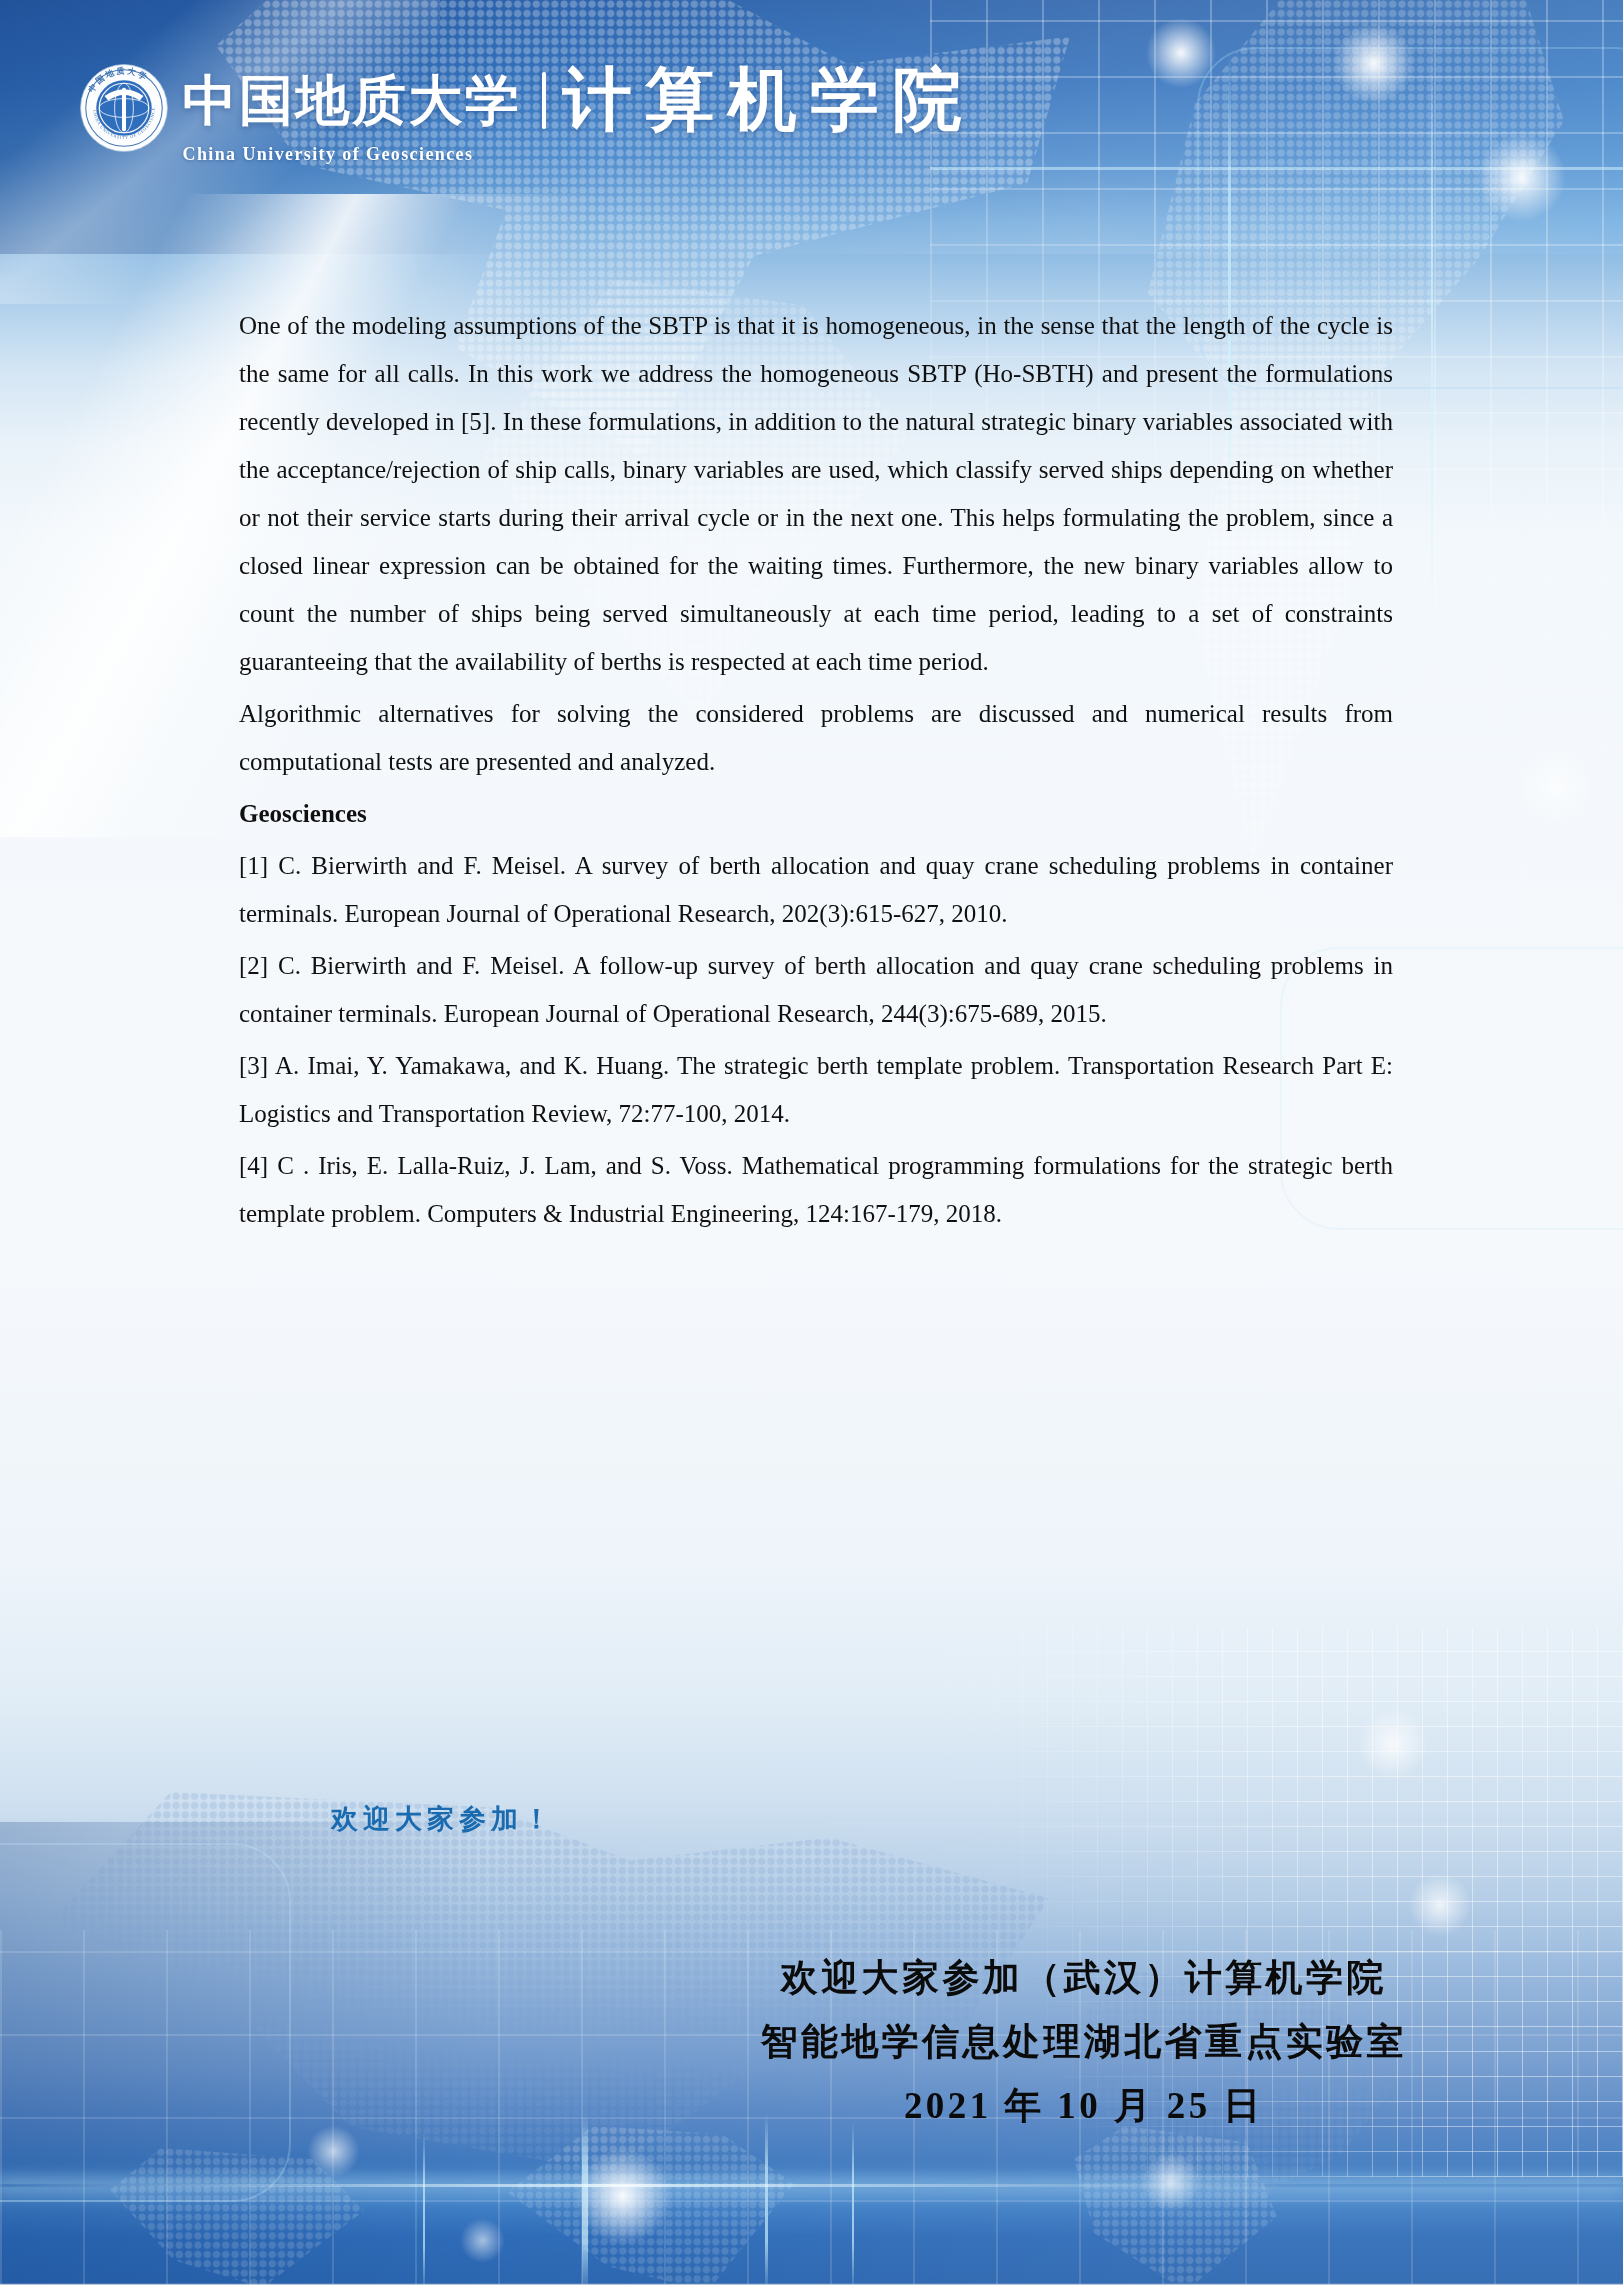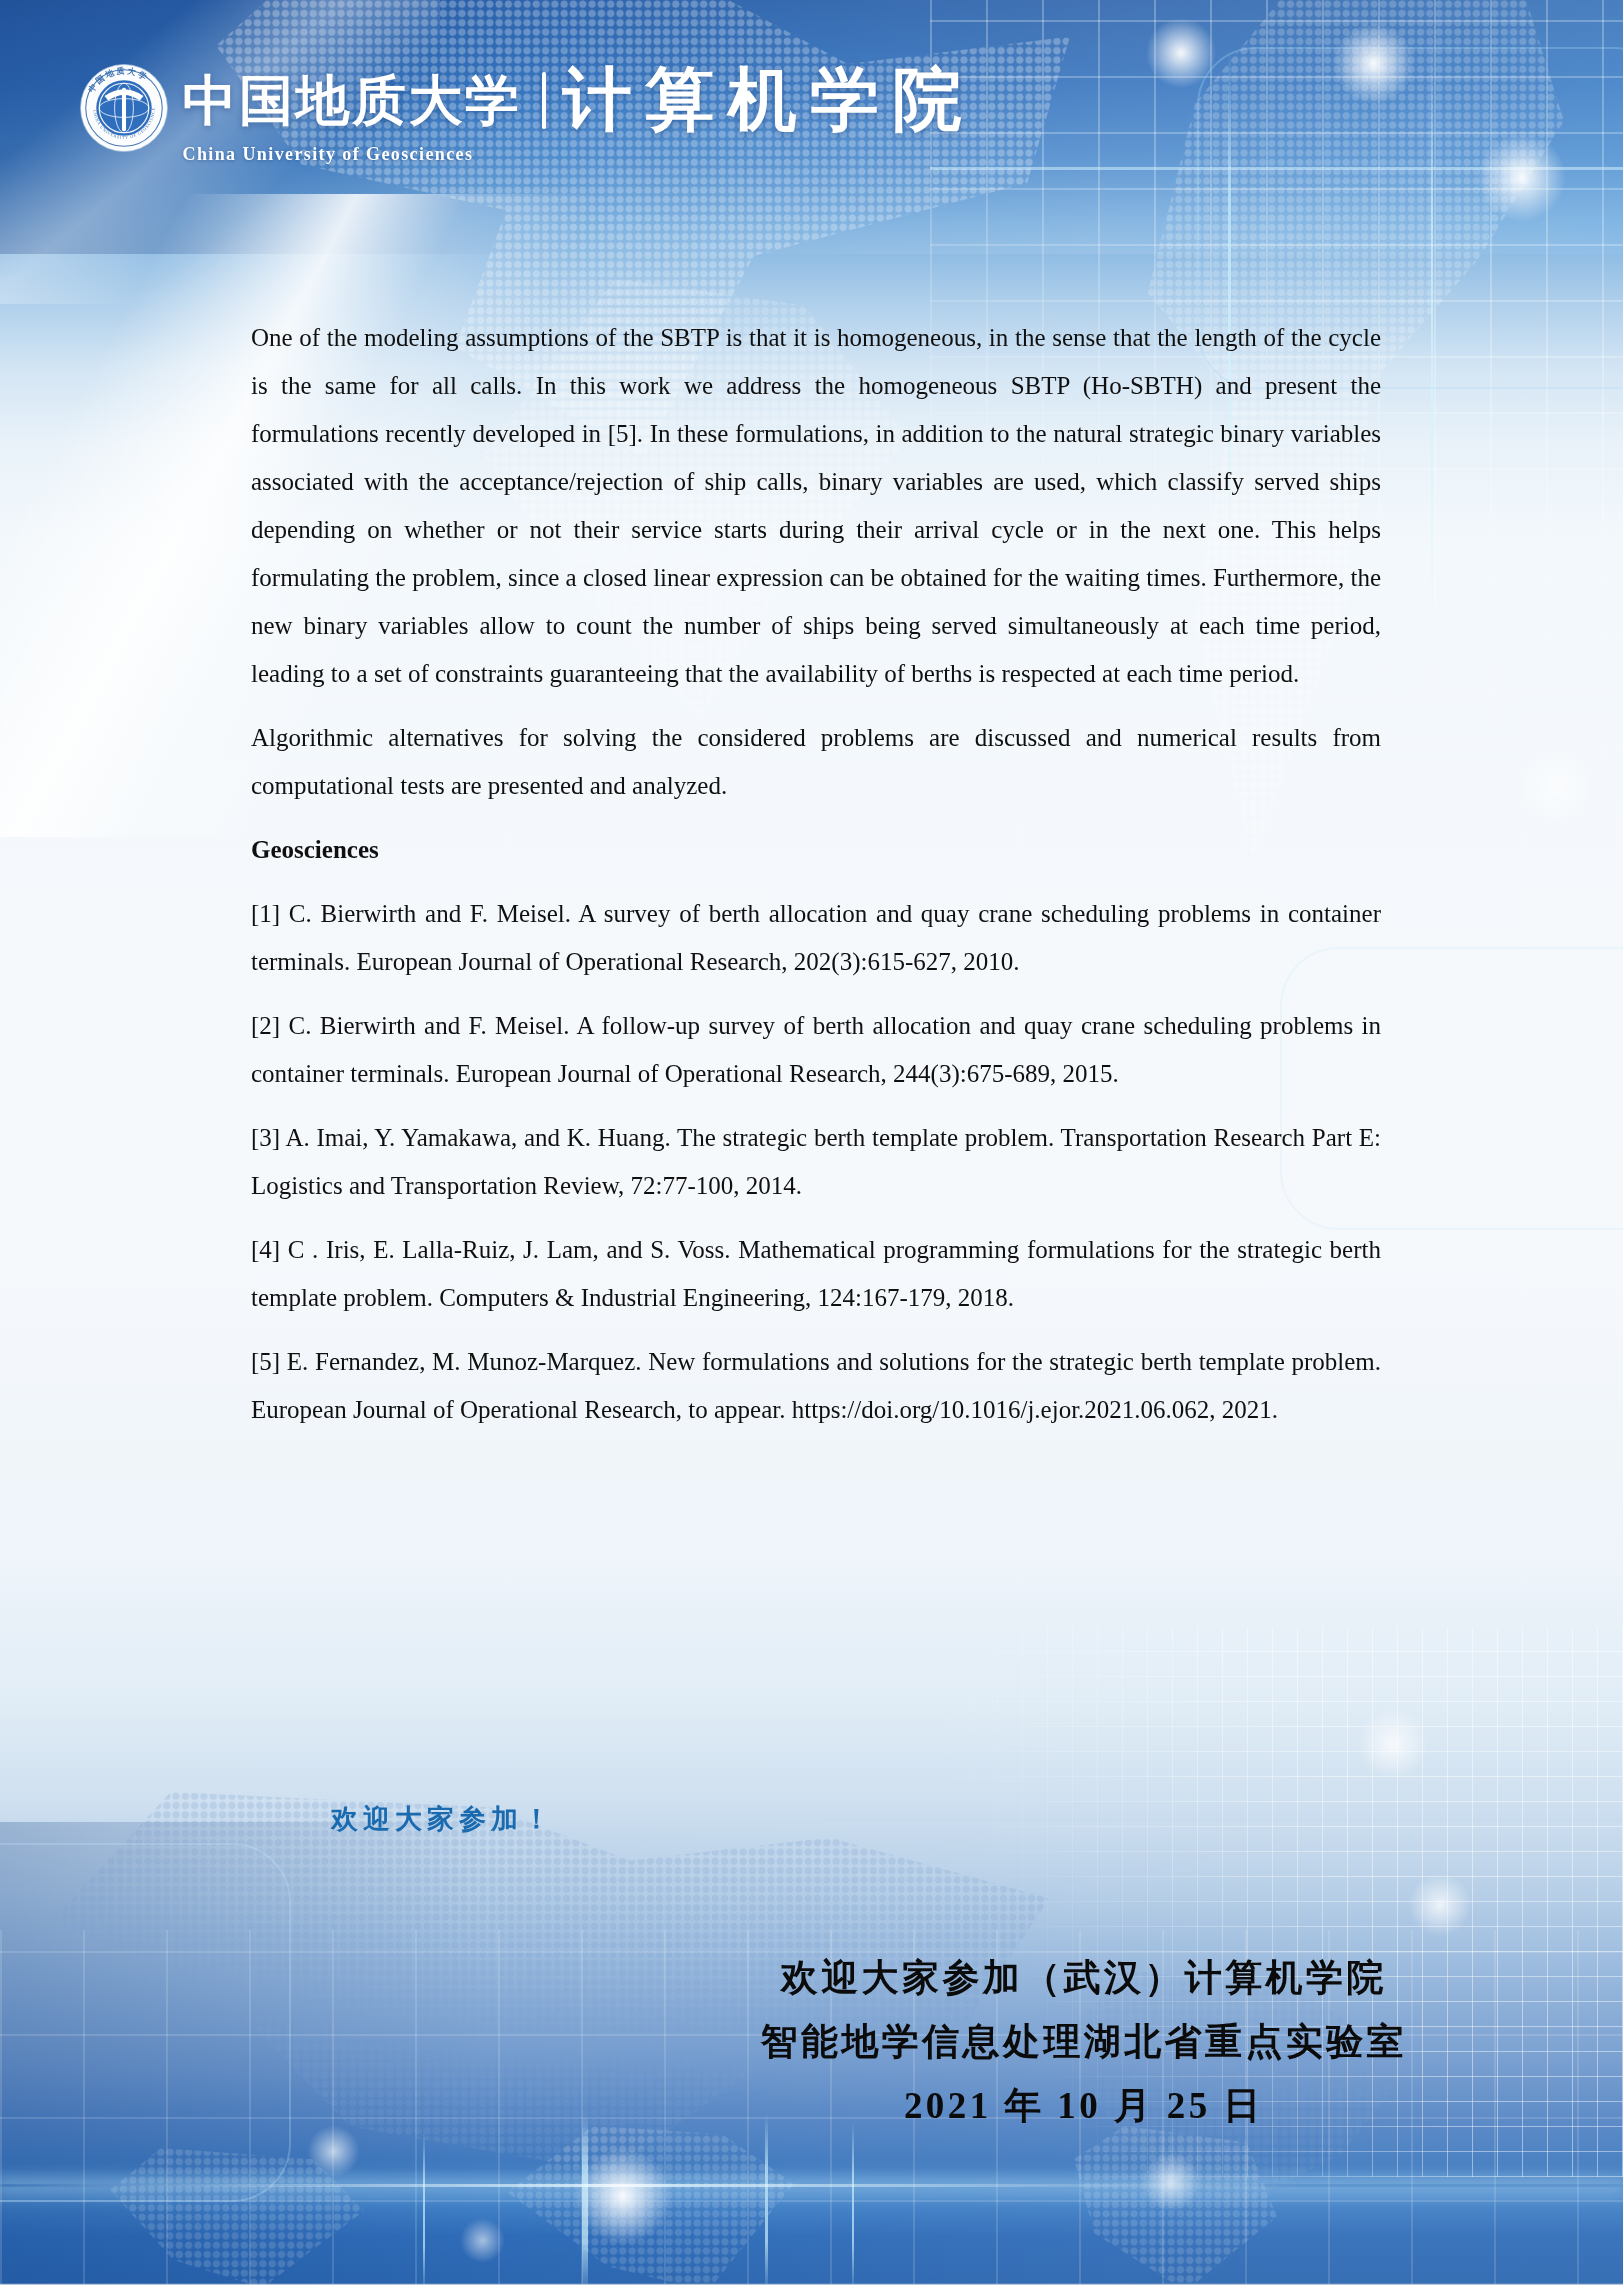--- a/index.html
+++ b/index.html
@@ -76,21 +76,21 @@
     text-shadow:0 1.7px 6.8px rgba(20,60,120,.40);}
   .divider-bar{width:4.2px;height:57px;background:#ffffff;margin:0 17px 0 20px;border-radius:1.7px;
     box-shadow:0 0.8px 5px rgba(20,60,120,.35);}
   .school-cn{font-size:69px;font-weight:bold;letter-spacing:13.5px;line-height:1;
     text-shadow:0 1.7px 6.8px rgba(20,60,120,.40);}
   .uni-en{font-size:18px;font-weight:bold;letter-spacing:1.4px;margin-top:8.5px;
     text-shadow:0 0.8px 3.4px rgba(20,60,120,.45);}
   
   .content{position:absolute;left:235px;top:298px;width:1162px;color:#101010;
     font-size:25px;line-height:48px;text-align:justify;}
-  .content p{margin:16px;}
+  .content p{margin:4px;}
   .refs-heading{margin:48px 0 0 0;font-size:25px;line-height:48px;font-weight:bold;text-align:left;}
   .welcome{position:absolute;left:331px;top:1803px;font-size:27px;font-weight:bold;
     color:#1a6ab0;letter-spacing:5px;line-height:1.2;}
   
   .footer{position:absolute;right:216px;top:1946px;text-align:center;color:#0b0b0b;
     font-size:37px;font-weight:bold;line-height:64px;letter-spacing:3.4px;}
 </style>
 </head>
 <body>
 
@@ -167,21 +167,20 @@
   </div>
 
   <div class="content">
     <p>One of the modeling assumptions of the SBTP is that it is homogeneous, in the sense that the length of the cycle is the same for all calls. In this work we address the homogeneous SBTP (Ho-SBTH) and present the formulations recently developed in [5]. In these formulations, in addition to the natural strategic binary variables associated with the acceptance/rejection of ship calls, binary variables are used, which classify served ships depending on whether or not their service starts during their arrival cycle or in the next one. This helps formulating the problem, since a closed linear expression can be obtained for the waiting times. Furthermore, the new binary variables allow to count the number of ships being served simultaneously at each time period, leading to a set of constraints guaranteeing that the availability of berths is respected at each time period.</p>
     <p>Algorithmic alternatives for solving the considered problems are discussed and numerical results from computational tests are presented and analyzed.</p>
     <p class="refs-heading">Geosciences</p>
     <p>[1] C. Bierwirth and F. Meisel. A survey of berth allocation and quay crane scheduling problems in container terminals. European Journal of Operational Research, 202(3):615-627, 2010.</p>
     <p>[2] C. Bierwirth and F. Meisel. A follow-up survey of berth allocation and quay crane scheduling problems in container terminals. European Journal of Operational Research, 244(3):675-689, 2015.</p>
     <p>[3] A. Imai, Y. Yamakawa, and K. Huang. The strategic berth template problem. Transportation Research Part E: Logistics and Transportation Review, 72:77-100, 2014.</p>
     <p>[4] C . Iris, E. Lalla-Ruiz, J. Lam, and S. Voss. Mathematical programming formulations for the strategic berth template problem. Computers &amp; Industrial Engineering, 124:167-179, 2018.</p>
-    <p>[5] E. Fernandez, M. Munoz-Marquez. New formulations and solutions for the strategic berth template problem. European Journal of Operational Research, to appear. https://doi.org/10.1016/j.ejor.2021.06.062, 2021.</p>
   </div>
 
   <div class="welcome">欢迎大家参加！</div>
 
   <div class="footer">
     <div>欢迎大家参加（武汉）计算机学院</div>
     <div>智能地学信息处理湖北省重点实验室</div>
     <div>2021 年 10 月 25 日</div>
   </div>
 

